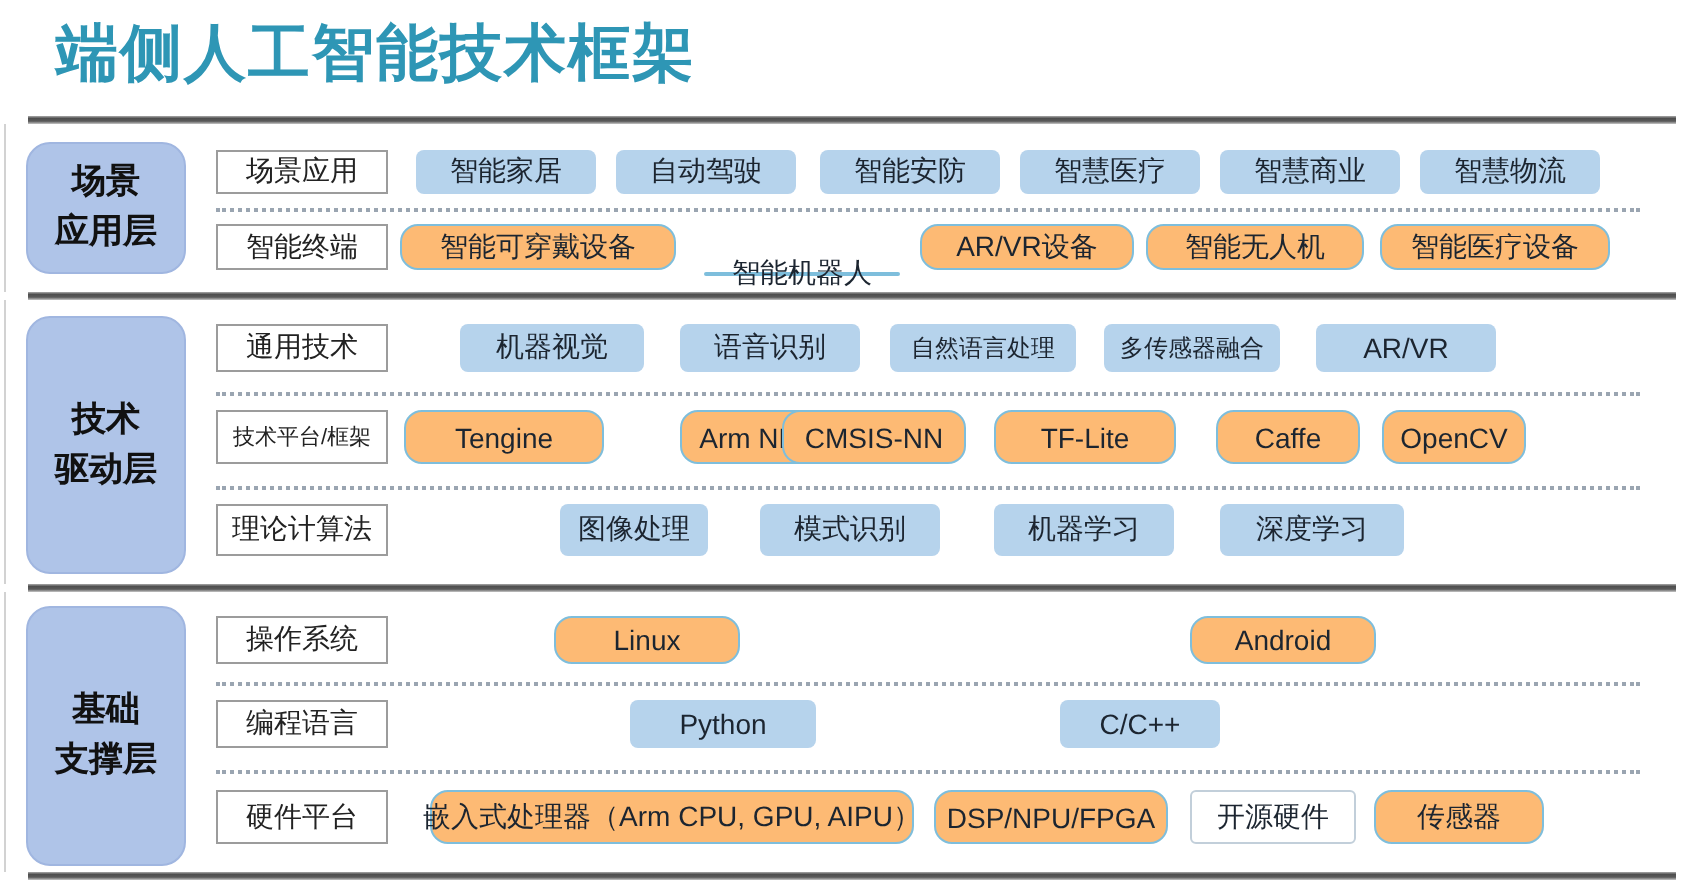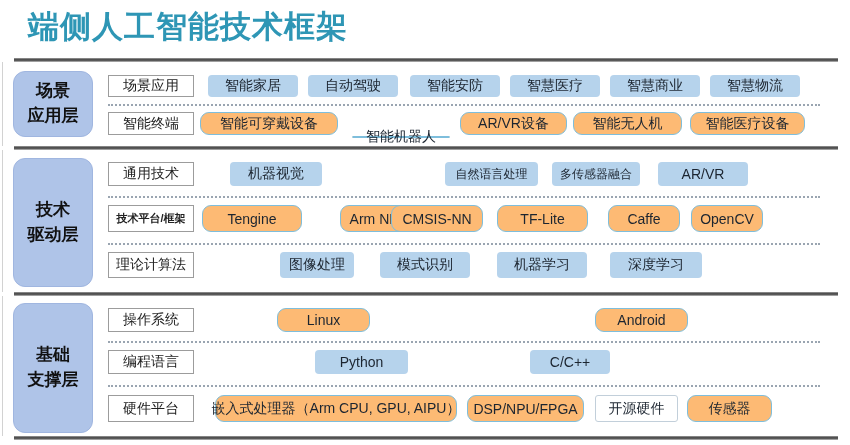--- a/index.html
+++ b/index.html
@@ -21,21 +21,21 @@
         background:#fff;border:1px solid #9c9c9c;box-sizing:border-box;
         display:flex;align-items:center;justify-content:center;
         font-size:14px;color:#222;white-space:nowrap;}
   .chip{position:absolute;top:0;bottom:0;box-sizing:border-box;
         display:flex;align-items:center;justify-content:center;
         font-size:14px;color:#1c2530;white-space:nowrap;}
   .chip.filled{background:#B6D3EC;border-radius:4px;}
   .chip.outline{background:#fdba74;border:1.5px solid #7EBEDC;border-radius:9px;}
   .chip.plain{background:#fff;border:1px solid #C2CFDA;border-radius:3px;}
   .fs12{font-size:12px;}
-  .fs11{font-size:11px;font-weight:bold;}
+  .fs11{font-size:11px;}
   .dotted{position:absolute;left:108px;width:712px;height:0;
         border-top:2px dotted #9AA5B1;}
 </style>
 </head>
 <body>
 
 <div class="title">端侧人工智能技术框架</div>
 
 <div class="rule" style="top:58px;"></div>
 <div class="rule" style="top:146px;"></div>
@@ -74,20 +74,21 @@
 <div class="layer" style="top:150px;height:142px;">
   <div class="vline"></div>
   <div class="layer-label" style="top:8px;height:129px;">
     <span>技术</span>
     <span>驱动层</span>
   </div>
 
   <div class="row" style="top:12px;height:24px;">
     <div class="row-label">通用技术</div>
     <div class="chip filled" style="left:230px;width:92px;">机器视觉</div>
+    <div class="chip filled" style="left:340px;width:90px;">语音识别</div>
     <div class="chip filled fs12" style="left:445px;width:93px;">自然语言处理</div>
     <div class="chip filled" style="left:658px;width:90px;">AR/VR</div>
     <div class="chip filled fs12" style="left:552px;width:88px;">多传感器融合</div>
   </div>
 
   <div class="dotted" style="top:46px;"></div>
 
   <div class="row" style="top:55px;height:27px;">
     <div class="row-label fs11">技术平台/框架</div>
     <div class="chip outline" style="left:202px;width:100px;">Tengine</div>

